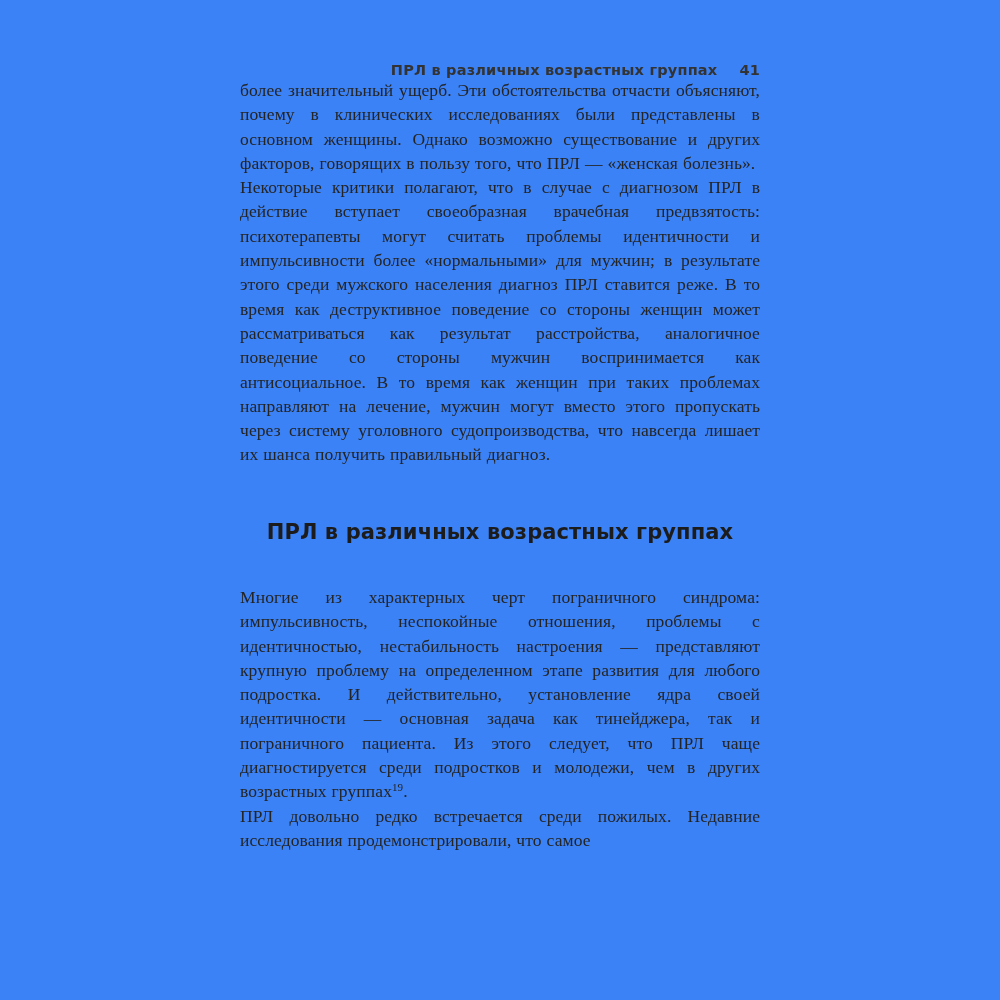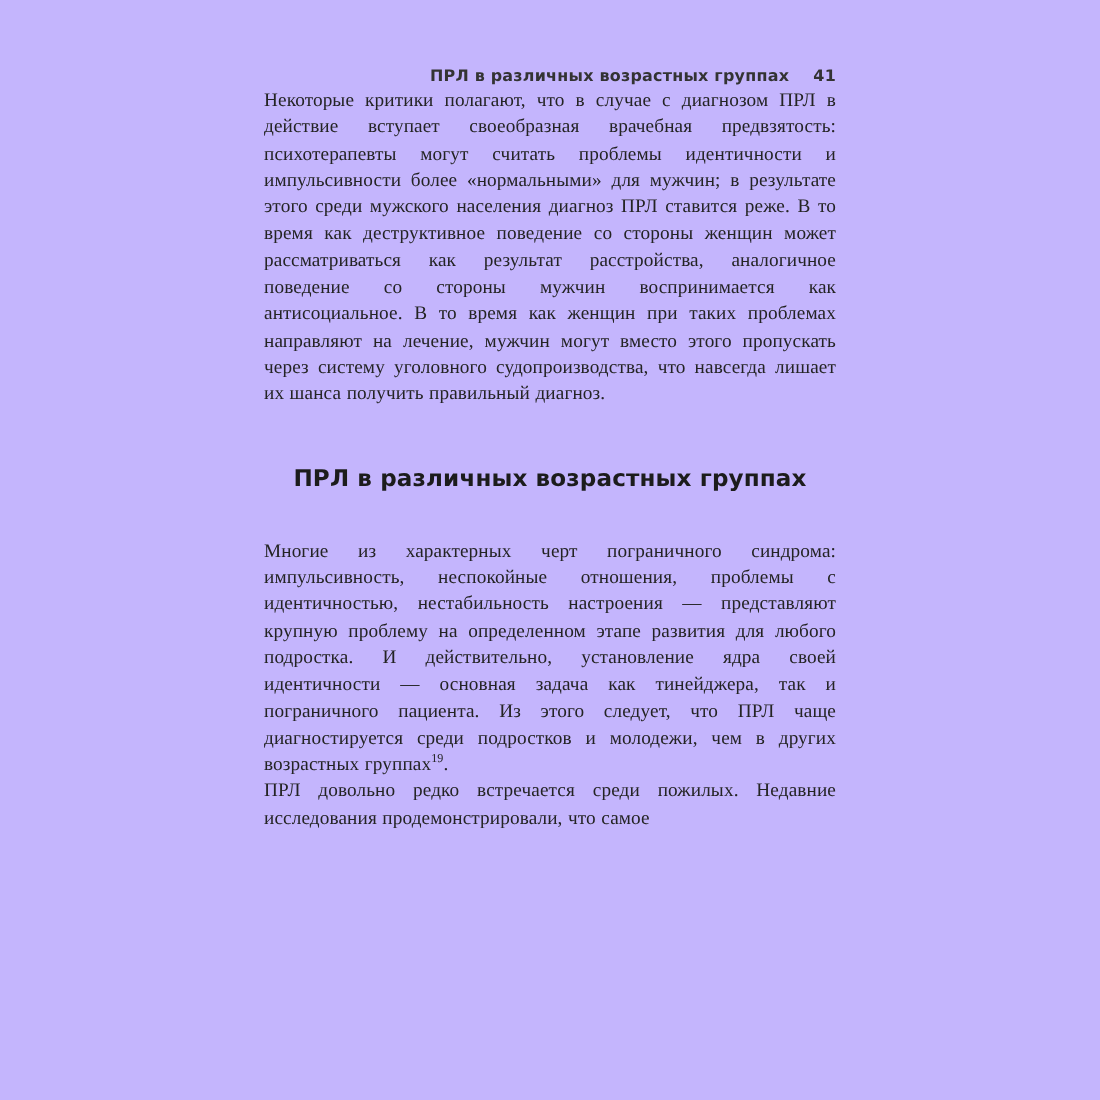--- a/index.html
+++ b/index.html
@@ -14,21 +14,21 @@
       color: #242424;
       position: relative;
       overflow: hidden;
     }
     .page {
       position: absolute;
       top: 0;
       left: 0;
       width: 1000px;
       height: 1000px;
-      background: #c4b5fd;
+      background: #3b82f6;
     }
     .text-column {
       position: absolute;
       left: 240px;
       top: 0;
       width: 520px;
     }
     .running-head {
       display: flex;
       justify-content: flex-end;
@@ -86,20 +86,21 @@
 <div class="page">
   <div class="text-column">
 
     <div class="running-head">
       <span class="rh-title">ПРЛ в различных возрастных группах</span>
       <span class="rh-page">41</span>
     </div>
 
     <div class="body-text">
 
+      <p class="para-1">более значительный ущерб. Эти обстоятельства отчасти объясняют, почему в клинических исследованиях были представлены в основном женщины. Однако возможно существование и других факторов, говорящих в пользу того, что ПРЛ — «женская болезнь».</p>
 
       <p class="para-2">Некоторые критики полагают, что в случае с диагнозом ПРЛ в действие вступает своеобразная врачебная предвзятость: психотерапевты могут считать проблемы идентичности и импульсивности более «нормальными» для мужчин; в результате этого среди мужского населения диагноз ПРЛ ставится реже. В то время как деструктивное поведение со стороны женщин может рассматриваться как результат расстройства, аналогичное поведение со стороны мужчин воспринимается как антисоциальное. В то время как женщин при таких проблемах направляют на лечение, мужчин могут вместо этого пропускать через систему уголовного судопроизводства, что навсегда лишает их шанса получить правильный диагноз.</p>
 
       <h2 class="section-heading">ПРЛ в различных возрастных группах</h2>
 
       <p class="para-3"><span>Многие из характерных черт пограничного синдрома: импульсивность, неспокойные отношения, проблемы с идентичностью, нестабильность настроения — представляют крупную проблему на определенном этапе развития для любого подростка. И действительно, установление ядра своей идентичности — основная задача как тинейджера, так и пограничного пациента. Из этого следует, что ПРЛ чаще диагностируется среди подростков и молодежи, чем в других возрастных группах</span><sup class="footnote-ref">19</sup><span>.</span></p>
 
       <p class="para-4">ПРЛ довольно редко встречается среди пожилых. Недавние исследования продемонстрировали, что самое</p>
 
     </div>

